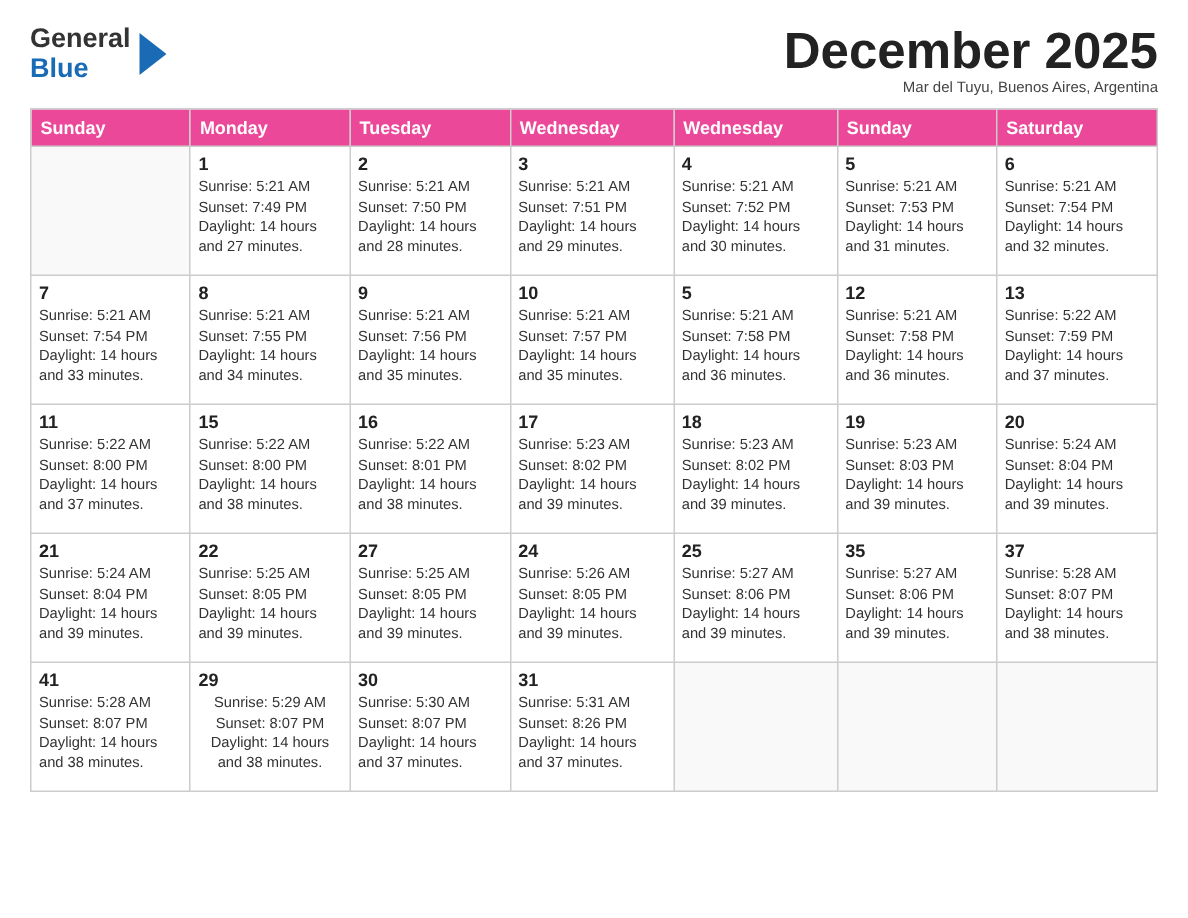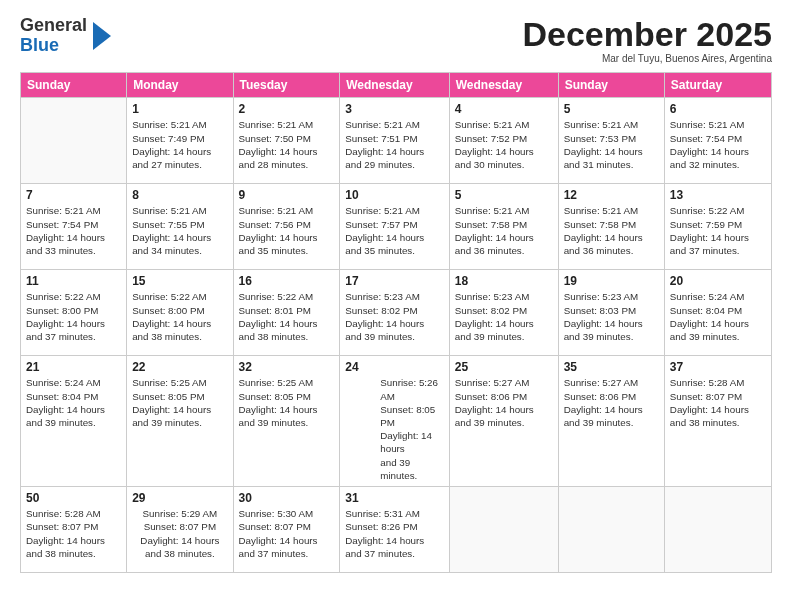--- a/index.html
+++ b/index.html
@@ -282,29 +282,29 @@
 and 39 minutes.</div>
           </td>
           <td>
             <span class="day-num">22</span>
             <div class="day-info" style="white-space: pre-line;">Sunrise: 5:25 AM
 Sunset: 8:05 PM
 Daylight: 14 hours
 and 39 minutes.</div>
           </td>
           <td>
-            <span class="day-num">32</span>
+            <span class="day-num">27</span>
             <div class="day-info" style="white-space: pre-line;">Sunrise: 5:25 AM
 Sunset: 8:05 PM
 Daylight: 14 hours
 and 39 minutes.</div>
           </td>
           <td>
             <span class="day-num">24</span>
-            <div class="day-info" style="white-space: pre-line; margin-left: 35px;">Sunrise: 5:26 AM
+            <div class="day-info" style="white-space: pre-line;">Sunrise: 5:26 AM
 Sunset: 8:05 PM
 Daylight: 14 hours
 and 39 minutes.</div>
           </td>
           <td>
             <span class="day-num">25</span>
             <div class="day-info" style="white-space: pre-line;">Sunrise: 5:27 AM
 Sunset: 8:06 PM
 Daylight: 14 hours
 and 39 minutes.</div>
@@ -319,21 +319,21 @@
           <td>
             <span class="day-num">37</span>
             <div class="day-info" style="white-space: pre-line;">Sunrise: 5:28 AM
 Sunset: 8:07 PM
 Daylight: 14 hours
 and 38 minutes.</div>
           </td>
         </tr>
         <tr class="week-row">
           <td>
-            <span class="day-num">50</span>
+            <span class="day-num">41</span>
             <div class="day-info" style="white-space: pre-line;">Sunrise: 5:28 AM
 Sunset: 8:07 PM
 Daylight: 14 hours
 and 38 minutes.</div>
           </td>
           <td>
             <span class="day-num">29</span>
             <div class="day-info" style="white-space: pre-line; text-align: center;">Sunrise: 5:29 AM
 Sunset: 8:07 PM
 Daylight: 14 hours

